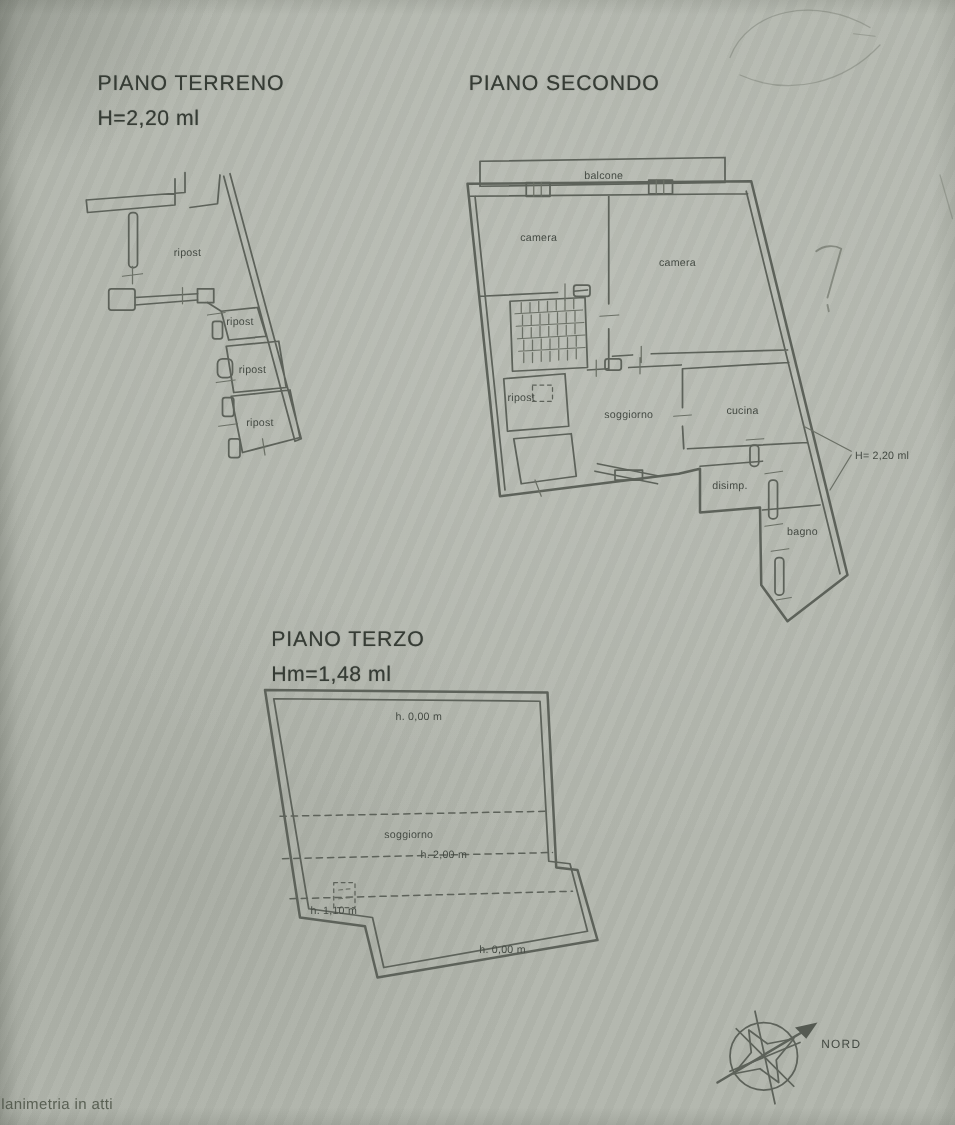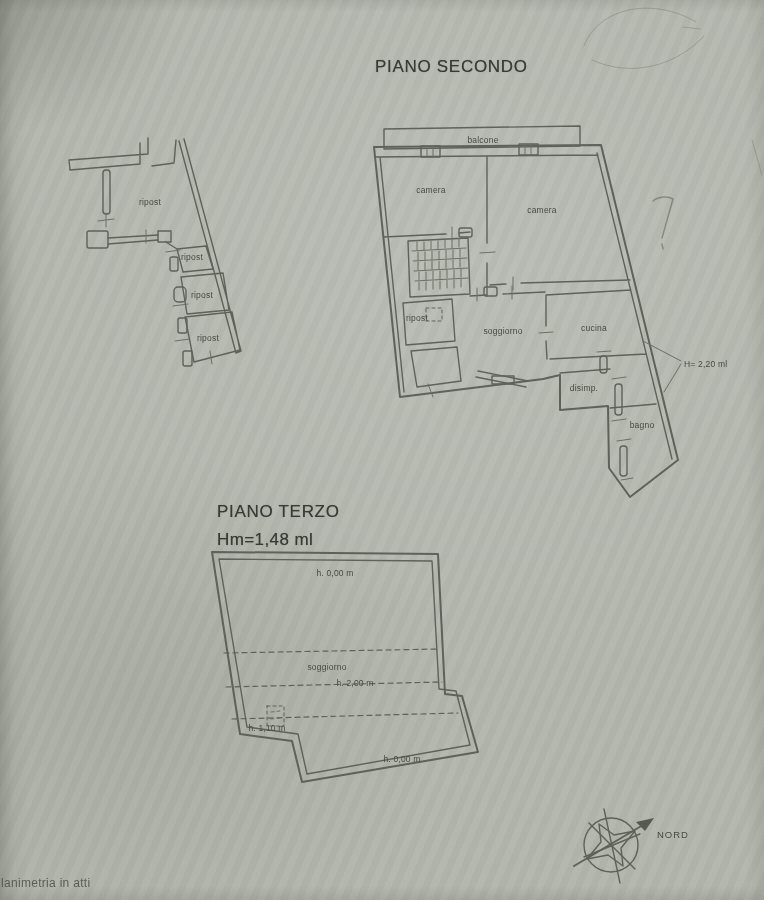--- a/index.html
+++ b/index.html
@@ -45,20 +45,22 @@
   .ink text.ann{text-anchor:start;}
   .ink text.nord{font-size:9.5px;letter-spacing:1px;text-anchor:start;}
 </style>
 </head>
 <body>
 
 <div class="page">
   <div class="texture"></div>
 
   <div class="title" id="t1">
+    <div class="tl">PIANO TERRENO</div>
+    <div class="th">H=2,20 ml</div>
   </div>
   <div class="title" id="t2">
     <div class="tl">PIANO SECONDO</div>
   </div>
   <div class="title" id="t3">
     <div class="tl">PIANO TERZO</div>
     <div class="th">Hm=1,48 ml</div>
   </div>
 
   <svg class="plan ink" width="764" height="900" viewBox="0 0 764 900">

